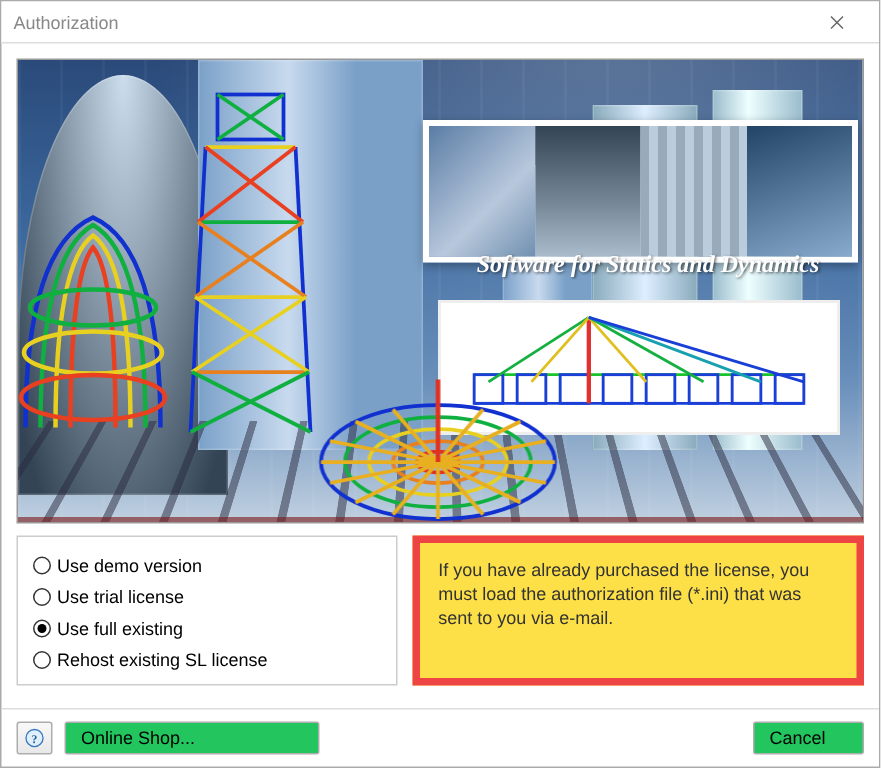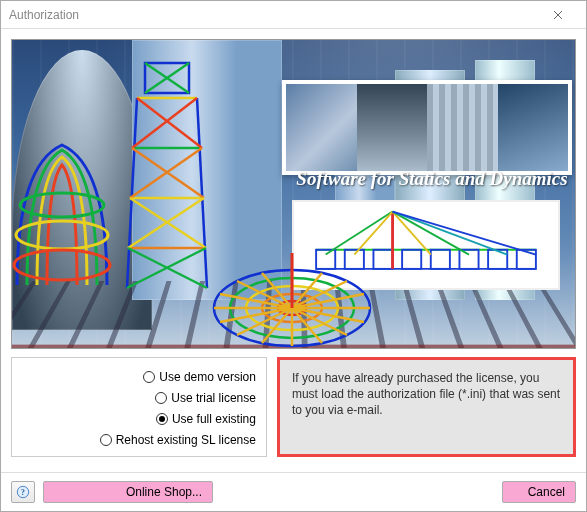--- a/index.html
+++ b/index.html
@@ -90,21 +90,21 @@
   }
   .photostrip > div { flex:1; }
   .ps1{background:linear-gradient(135deg,#5a7da5,#b8c8dc 60%,#7090b0);}
   .ps2{background:linear-gradient(180deg,#345,#789 60%,#abc);}
   .ps3{background:repeating-linear-gradient(90deg,#9ab 0 6px,#bcd 6px 12px);}
   .ps4{background:linear-gradient(160deg,#246,#8ac);}
   .banner-text {
     position: absolute;
     left: 270px; top: 128px; width: 300px;
     color: #fff;
-    font-size: 19px;
+    font-size: 16px;
     font-weight: 600;
     font-style: italic;
     font-family: Georgia, "Times New Roman", serif;
     text-shadow: 1px 1px 2px rgba(0,0,0,0.6);
     text-align: center;
   }
   .tower {
     position: absolute;
     left: 95px; top: 18px; width: 120px; height: 235px;
   }
@@ -135,42 +135,41 @@
     border: 1px solid #ccc;
     padding: 8px 10px;
     background: #fff;
   }
   .radio-row {
     display: flex;
     align-items: center;
     gap: 4px;
     height: 21px;
     cursor: default;
-    justify-content: flex-end;
   }
   .radio {
     width: 12px; height: 12px;
     border: 1px solid #333;
     border-radius: 50%;
     display: inline-flex;
     align-items: center;
     justify-content: center;
     background: #fff;
   }
   .radio.checked::after {
     content: "";
     width: 6px; height: 6px;
     background: #000;
     border-radius: 50%;
   }
   .desc {
     flex: 1.15;
-    border: 3px solid #ef4444;
+    border: 5px solid #ef4444;
     padding: 10px 12px;
-    background: #e5e5e5;
+    background: #fde047;
     color: #333;
     line-height: 1.35;
   }
   .footer {
     border-top: 1px solid #ddd;
     padding: 8px 10px;
     display: flex;
     align-items: center;
     gap: 8px;
   }
@@ -180,25 +179,25 @@
     background: linear-gradient(#f8f8f8,#e8e8e8);
     border-radius: 2px;
     display: flex;
     align-items: center;
     justify-content: center;
   }
   .help-btn svg { width: 14px; height: 14px; }
   .btn {
     height: 22px;
     border: 1px solid #adadad;
-    background: #f9a8d4;
+    background: #22c55e;
     border-radius: 2px;
     display: flex;
     align-items: center;
-    justify-content: flex-end;
+    justify-content: flex-start;
     font-size: 12px;
     padding: 0 10px;
     cursor: default;
   }
   .btn.online { width: 170px; }
   .btn.std { width: 74px; }
   .spacer { flex: 1; }
 </style>
 </head>
 <body>

